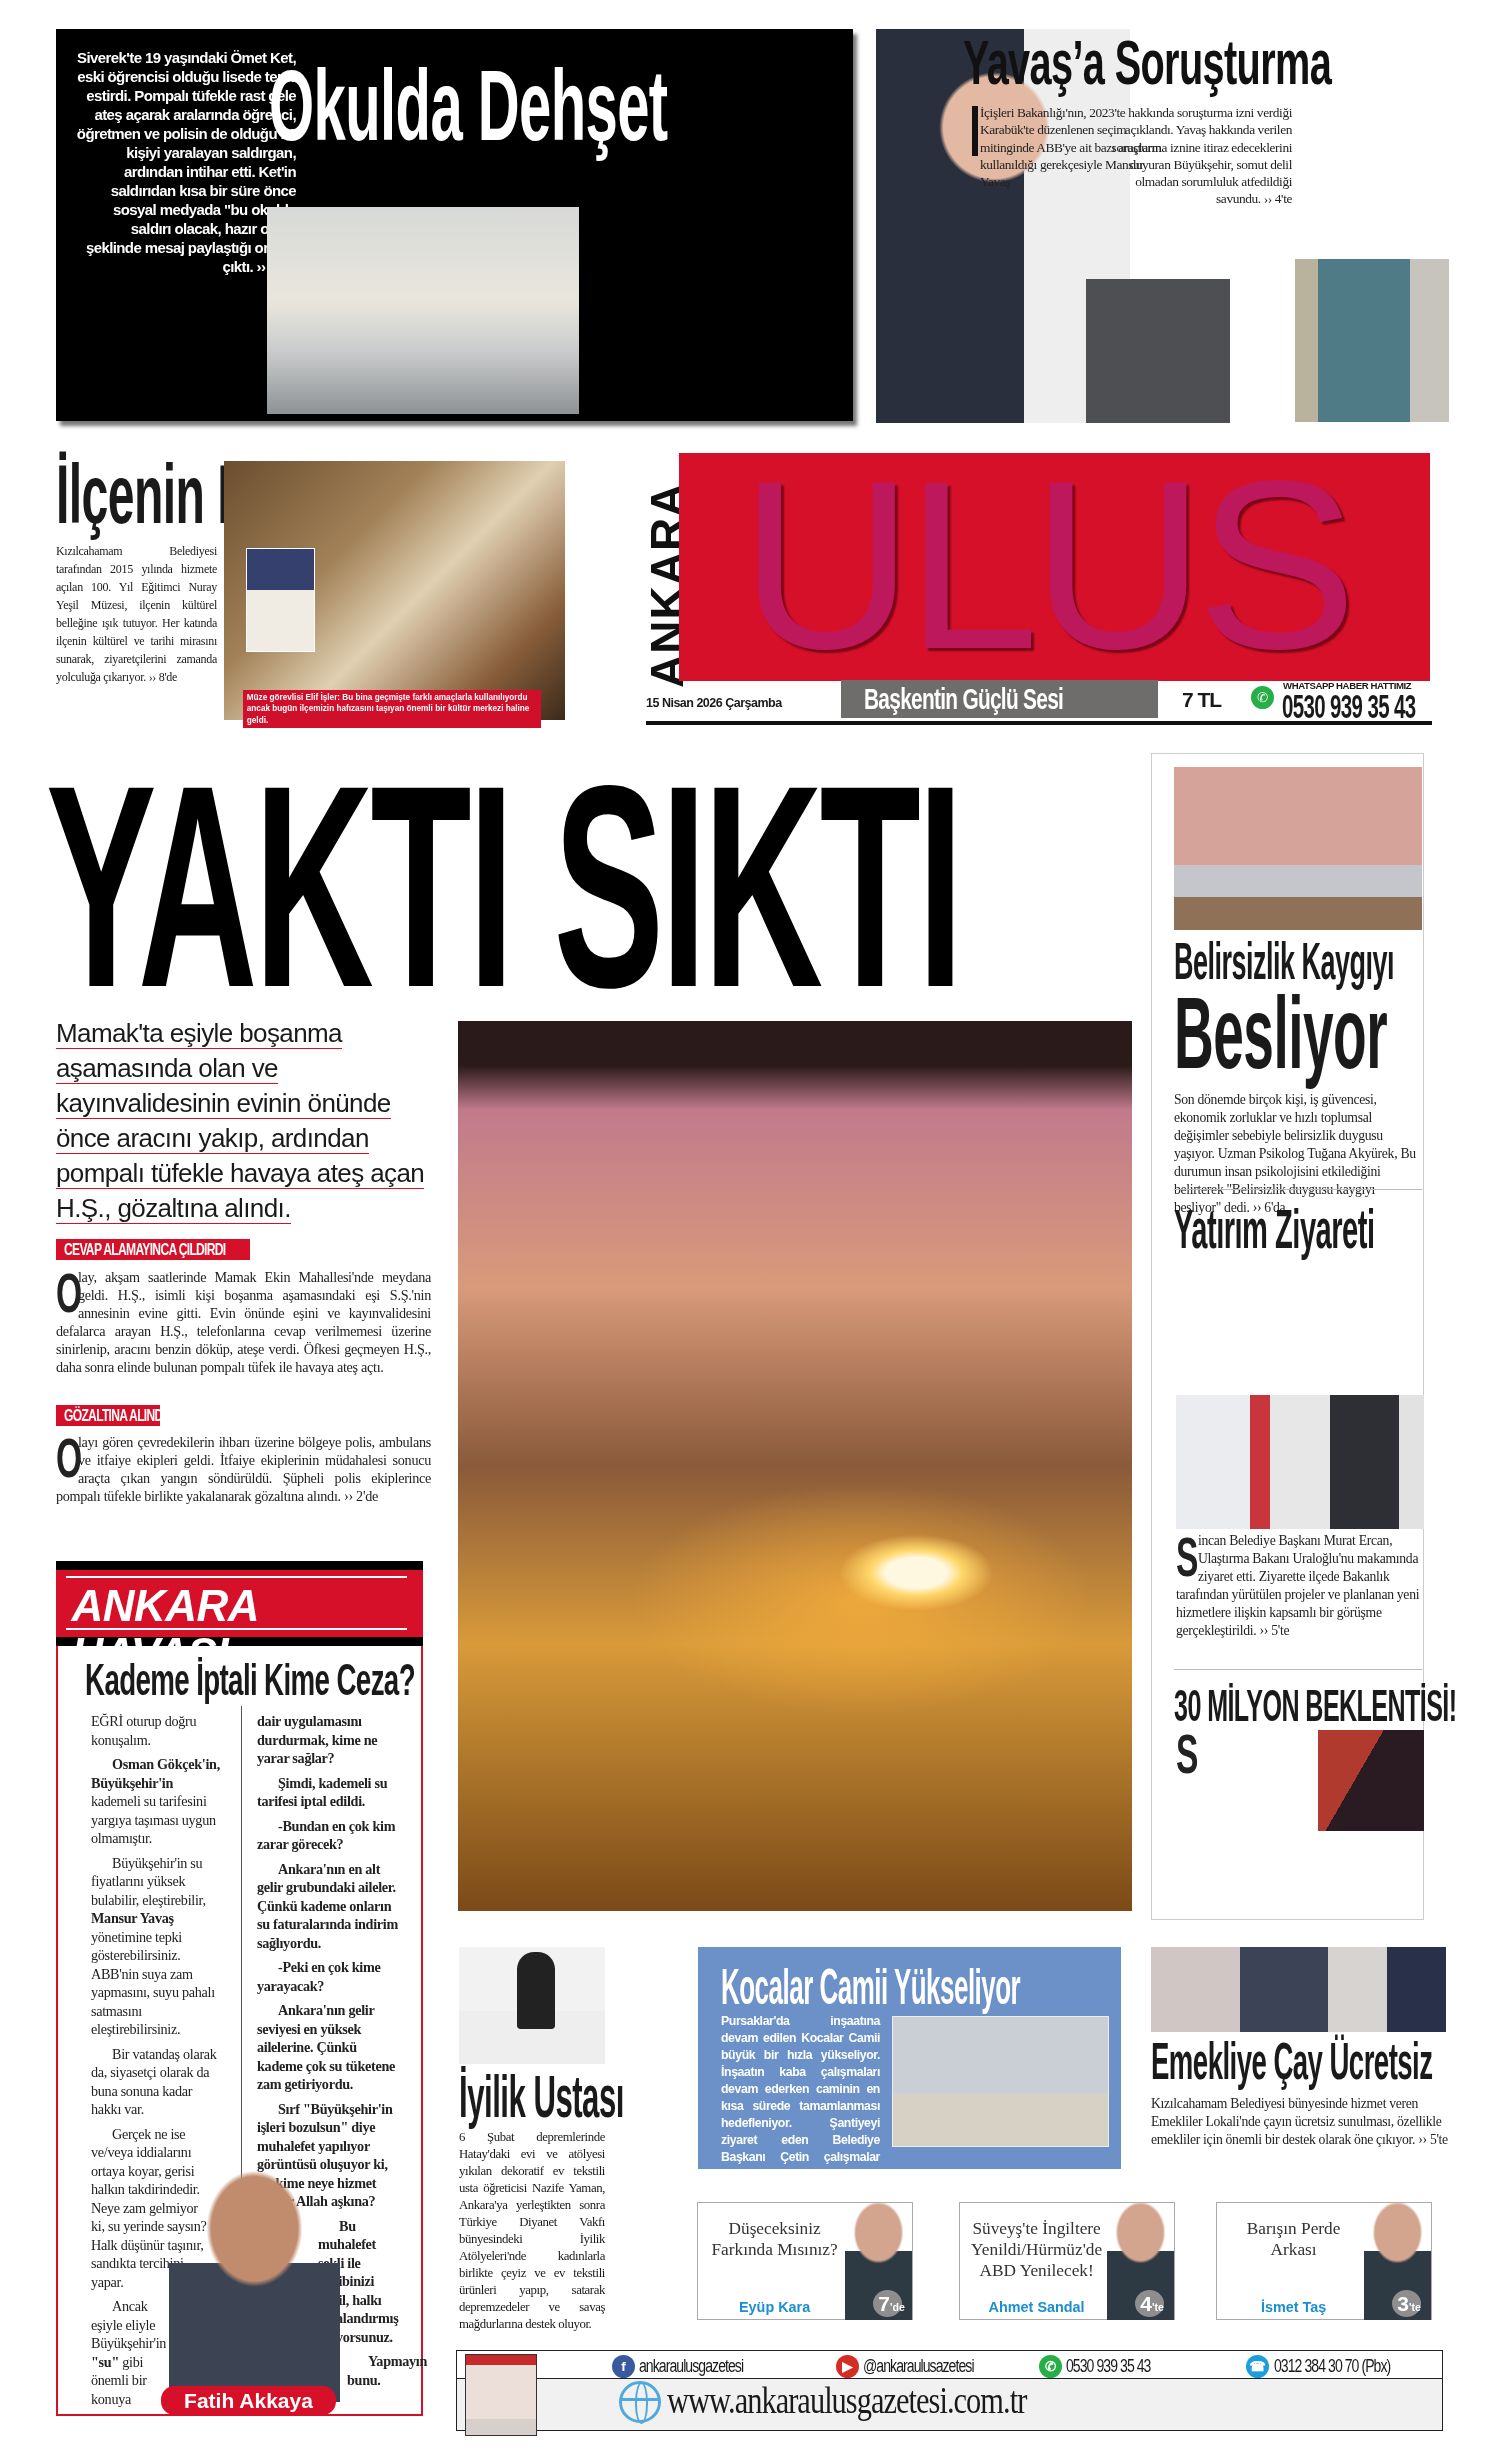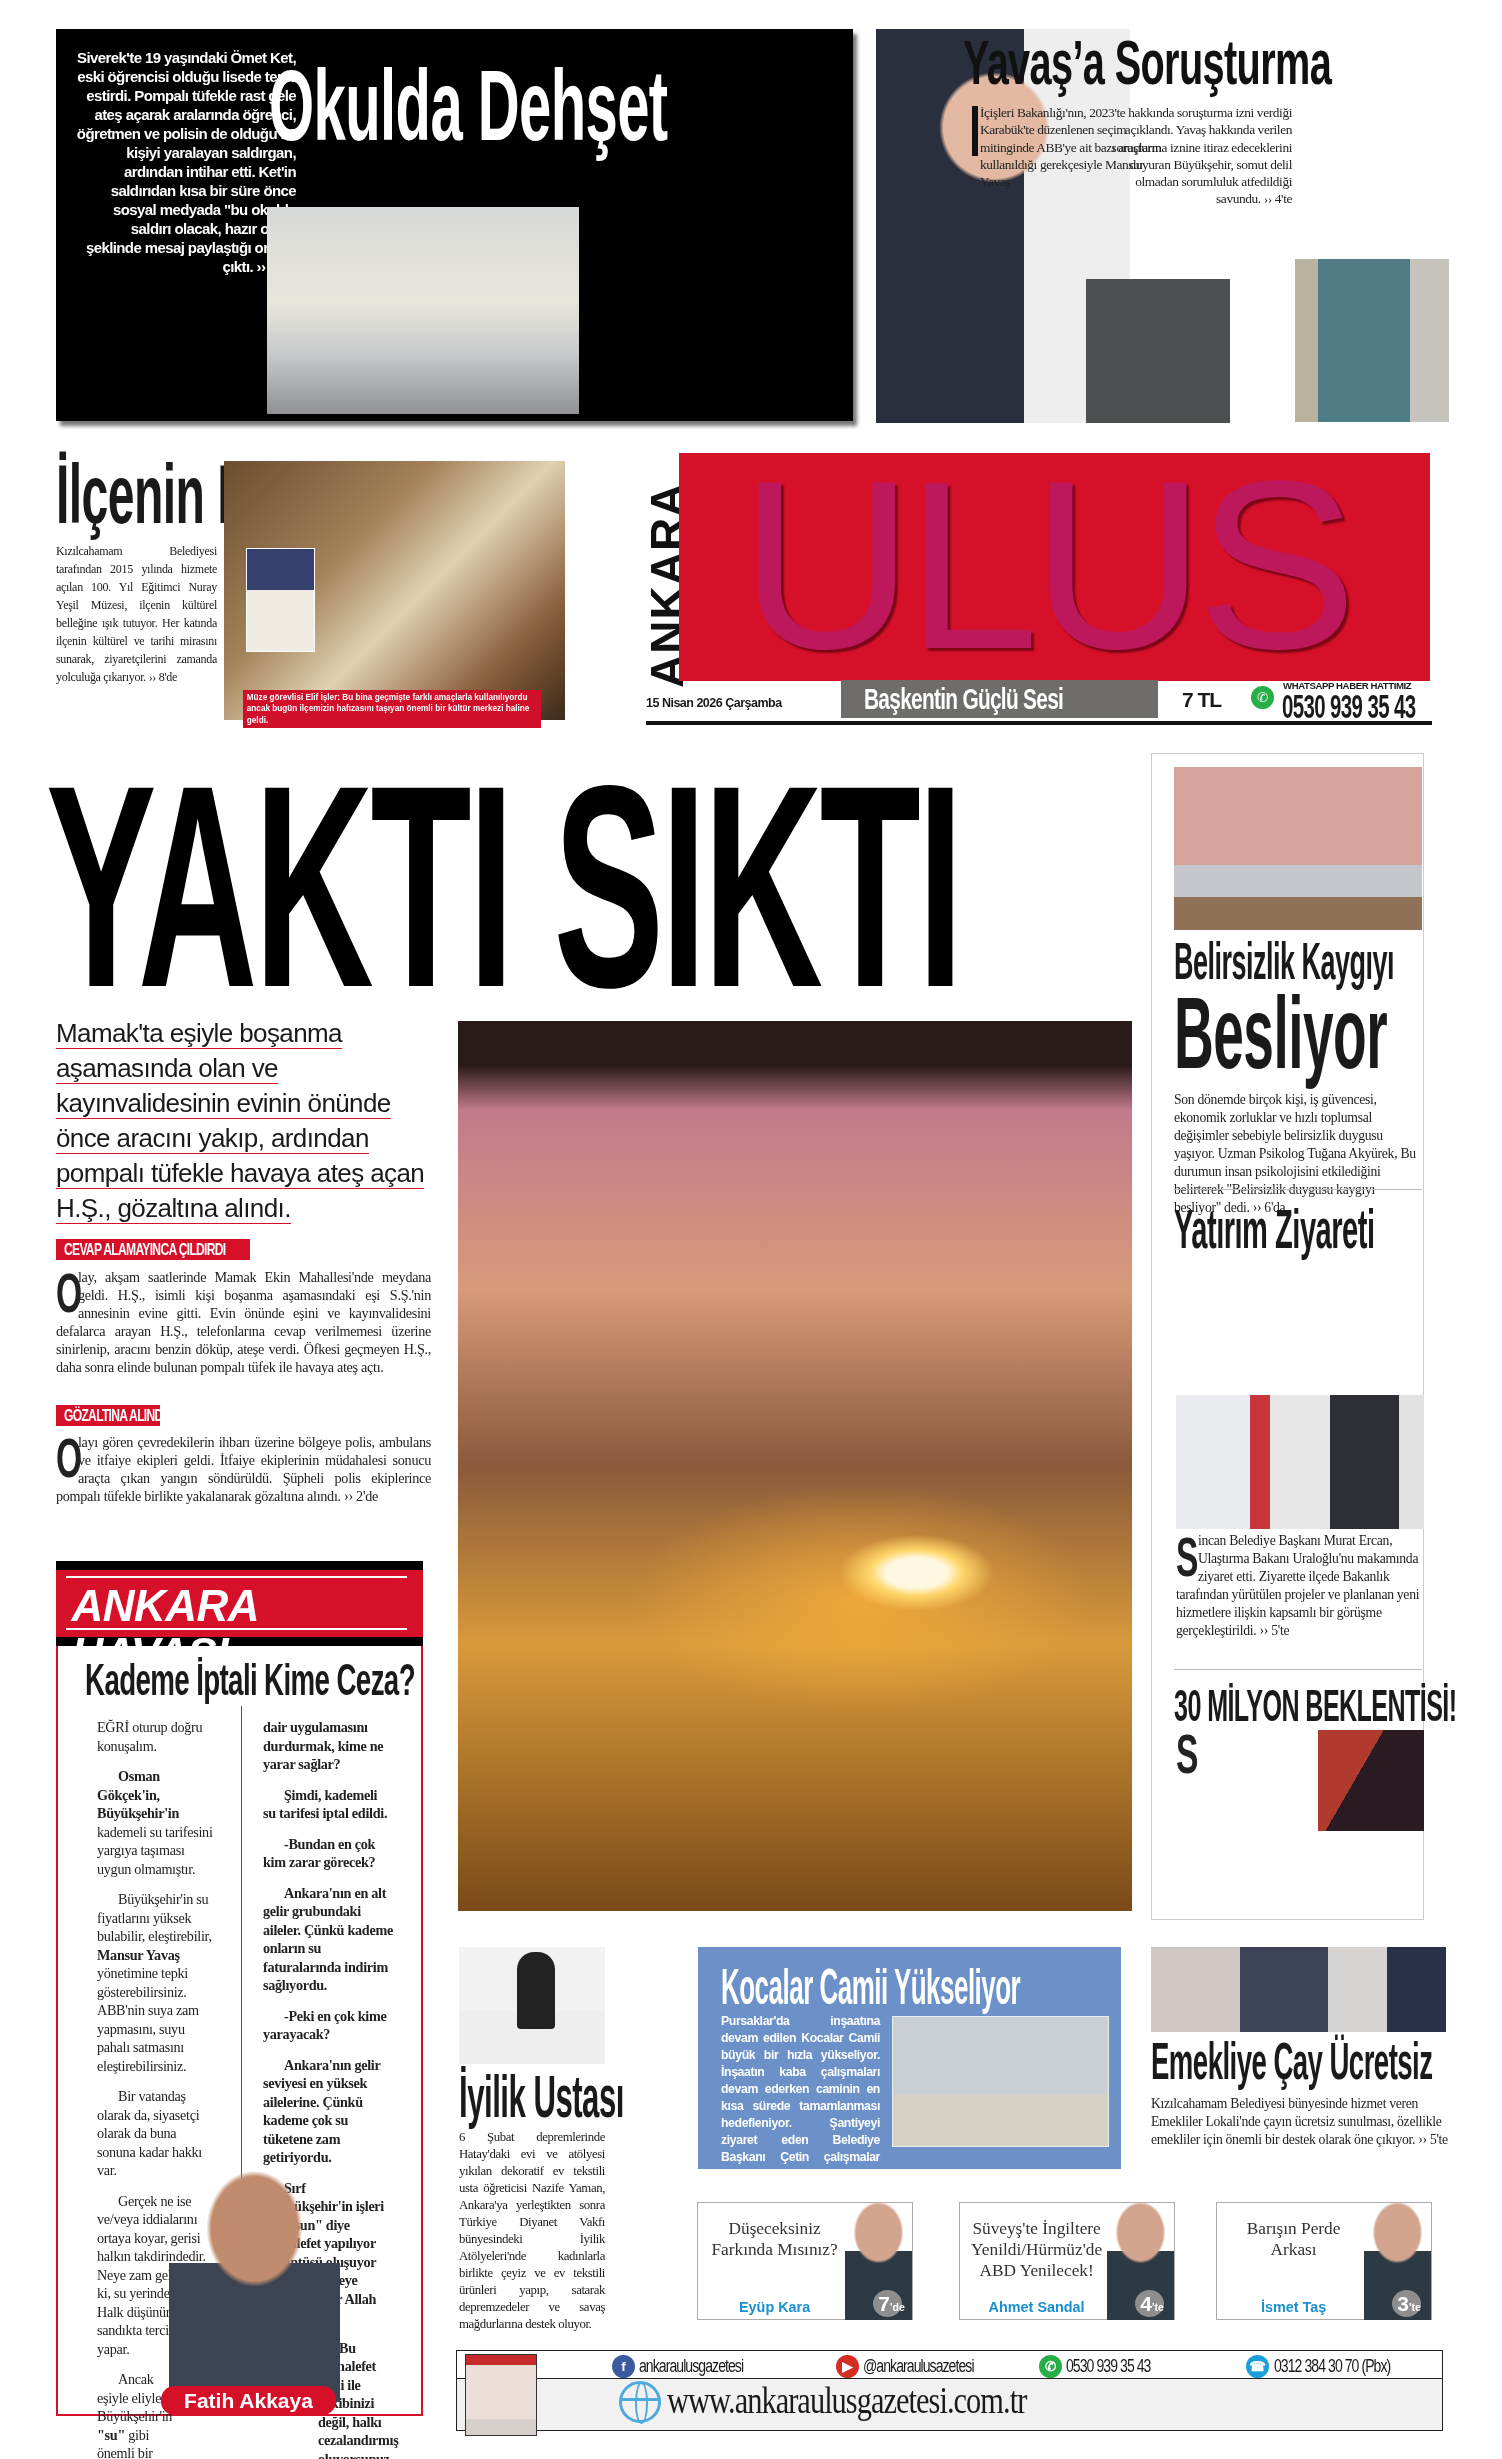--- a/index.html
+++ b/index.html
@@ -86,21 +86,21 @@
 
   
   #havasi-box { left: 56px; top: 1561px; width: 367px; height: 855px; border: 2.9px solid #d7102a; }
   #havasi-banner { left: 56px; top: 1561px; width: 367px; height: 85px; background: #d7102a; border-top: 9.6px solid #000; border-bottom: 9.6px solid #000; }
   #havasi-banner .line { position: absolute; left: 9.6px; width: 341px; height: 1.9px; background: #fff; }
   #havasi-banner span { position: absolute; left: 15.4px; top: 11.5px; color: #fff; font-family: "Liberation Sans", sans-serif; font-weight: bold; font-style: italic; font-size: 44px; line-height: 48px; letter-spacing: -0.5px; }
   #havasi-title { left: 85px; top: 1656px; font-size: 44px; line-height: 48px; transform: scaleX(0.63); }
   #havasi-col1 { left: 85px; top: 1706px; width: 144px; }
   #havasi-col2 { left: 251px; top: 1706px; width: 154px; font-weight: bold; }
   .hv { font-size: 14.2px; line-height: 18.5px; letter-spacing: -0.3px; color: #222; }
-  .hv p { margin: 12px; }
+  .hv p { margin: 6px; }
   .ind { text-indent: 21px; }
   #havasi-divider { left: 241px; top: 1706px; width: 1px; height: 490px; background: #555; }
   #fatih-photo { left: 169px; top: 2171px; width: 171px; height: 231px; background: radial-gradient(ellipse 48px 58px at 50% 25%, #c08c6d 0 90%, transparent 100%), linear-gradient(180deg,transparent 40%,#3c4453 40%); border-radius: 40% 40% 0 0; }
   #fatih-name { left: 161px; top: 2386px; width: 175px; height: 29px; background: #d7102a; border-radius: 13.4px; color: #fff; font-family: "Liberation Sans", sans-serif; font-weight: bold; font-size: 21px; line-height: 29px; text-align: center; }
 
   
   #iyilik-photo { left: 459px; top: 1947px; width: 146px; height: 117px; background: linear-gradient(180deg,#f2f2f2 0 55%,#eee 55%); }
   #iyilik-photo::after { content:""; position:absolute; left:58px; top:4.8px; width:38px; height:77px; background:#222; border-radius: 17.3px 17.3px 3.8px 3.8px; }
   #iyilik-t { left: 459px; top: 2065px; font-size: 60px; line-height: 63px; transform: scaleX(0.52); }
   #iyilik-body { left: 459px; top: 2129px; width: 146px; font-size: 12.8px; line-height: 17px; letter-spacing: -0.4px; text-align: justify; }

